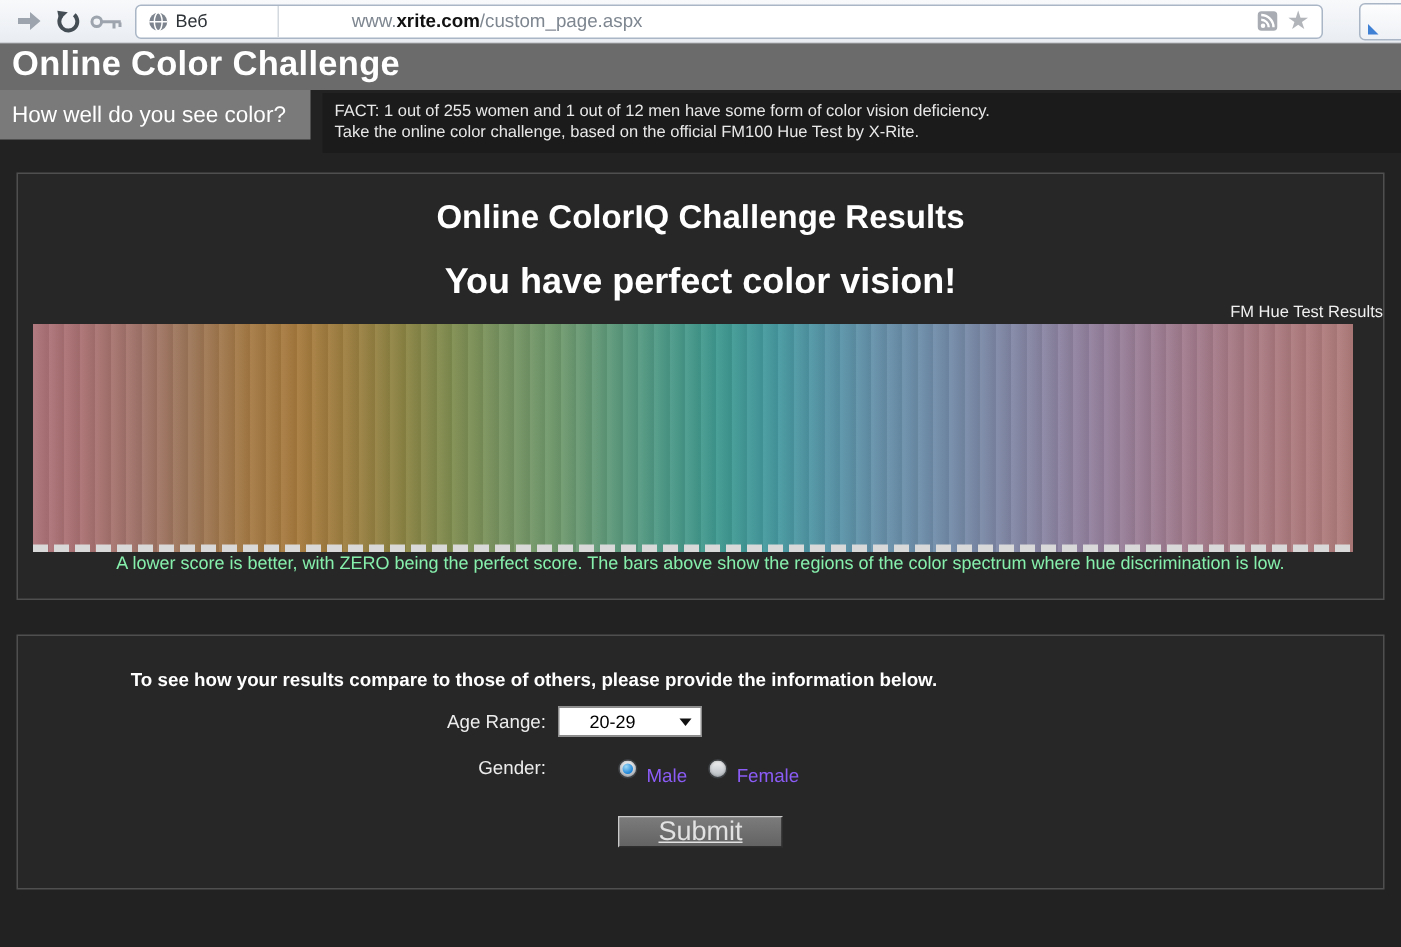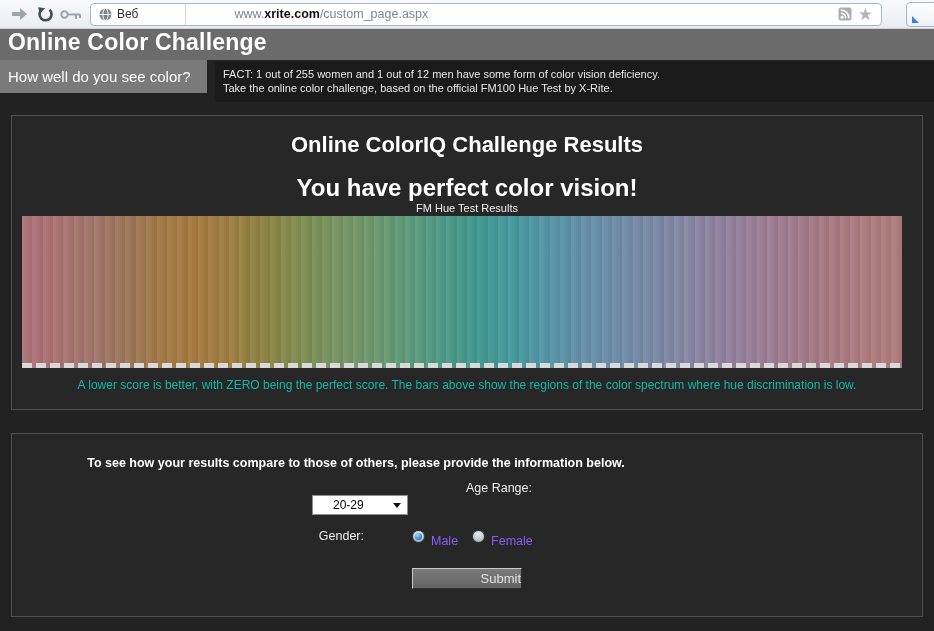--- a/index.html
+++ b/index.html
@@ -48,61 +48,61 @@
   .tagline-tab span { color:#fff; font-size:15px; margin-left:8px; }
   .fact-box { position:absolute; left:215px; right:0; top:2px; height:40px;
               background:#1b1b1b; padding:5px 6px 0 8px; }
   .fact-box div { color:#e8e8e8; font-size:11px; line-height:14px; }
 
   
   .panel { margin:0 11px; border:1px solid #4f4f4f; background:#272727; }
   .results-panel { margin-top:22px; padding:16px 0 17px 0; }
   .results-title { text-align:center; color:#fff; font-size:22px; font-weight:bold; line-height:26px; }
   .verdict { text-align:center; color:#fff; font-size:24px; font-weight:bold; line-height:28px; margin-top:16px; }
-  .subtitle { text-align:center; color:#f0f0f0; font-size:11px; line-height:12px; }
+  .subtitle { text-align:right; color:#f0f0f0; font-size:11px; line-height:12px; }
 
   .spectrum-wrap { position:relative; margin:2px 0 0 10px; width:880px; height:152px; }
   .spectrum-bar { position:absolute; inset:0; }
   .spectrum-strips { position:absolute; inset:0;
     background:repeating-linear-gradient(90deg,
       rgba(255,255,255,0.05) 0px, rgba(255,255,255,0.05) 1px,
       rgba(0,0,0,0.06) 9.35px, rgba(0,0,0,0.06) 10.35px); }
   .score-dash-line { position:absolute; left:0; right:0; bottom:0; height:5px;
     background:repeating-linear-gradient(90deg,
       var(--dash,#d9d9d9) 0 10px, transparent 10px 14px); }
 
-  .caption { text-align:center; color:#14b8a6; font-size:12px; line-height:14px; margin-top:10px; }
+  .caption { text-align:center; color:#86efac; font-size:12px; line-height:14px; }
 
   .form-panel { margin-top:23px; padding:22px 0 27px 0; }
   .form-body { width:688px; }
   .form-intro { text-align:center; color:#fff; font-size:12.5px; font-weight:bold; line-height:15px; }
   .form-row { display:flex; align-items:center; }
-  .row-age { margin-top:10px;flex-direction:column; }
+  .row-age { margin-top:10px; }
   .row-gender { margin-top:9px;gap:36px; }
   .form-label { width:352px; text-align:right; color:#ededed; font-size:12.5px; }
   .form-control { margin-left:8px; display:flex; align-items:center; }
 
   .select-box { width:96px; height:20px; background:#fff; border:1px solid #8c8c8c;
     display:flex; align-items:center; cursor:pointer; }
   .select-box .val { flex:1; font-size:12px; color:#000; padding-left:20px; }
   .select-box .arrow { width:0; height:0; margin-right:6px;
     border-left:4px solid transparent; border-right:4px solid transparent; border-top:5px solid #111; }
 
   .radio-pair { padding-left:4px; display:flex; align-items:center; }
   .radio { position:relative; width:13px; height:13px; border-radius:50%;
     background:linear-gradient(#f2f3f4,#b6bcc2); border:1px solid #3c3f42;
     box-shadow:inset 0 0 2px rgba(0,0,0,.35); cursor:pointer; }
   .radio.checked::after { content:""; position:absolute; left:2px; top:2px; width:7px; height:7px;
     border-radius:50%; background:radial-gradient(circle at 35% 30%, #9fd9f5, #1d84d8 70%); }
   .radio-label { color:#8b5cf6; font-size:12.5px; margin:10px 14px 0 6px; cursor:pointer; }
 
   .submit-row { text-align:center; margin-top:20px; }
   .submit-btn { display:inline-block; width:110px; height:21px; line-height:19px;
-    background:linear-gradient(#7b7b7b,#636363); color:#e2e2e2; font-size:13px; text-align:right;
-    border:1px solid; border-color:#c9c9c9 #2e2e2e #2e2e2e #c9c9c9; cursor:pointer; }
+    background:linear-gradient(#7b7b7b,#636363); color:#e2e2e2; font-size:18px; text-align:center;
+    border:1px solid; border-color:#c9c9c9 #2e2e2e #2e2e2e #c9c9c9; cursor:pointer;text-decoration:underline; }
 </style>
 </head>
 <body>
 
 <div class="screen">
 
   <div class="chrome">
     <div class="nav-btn">
       <svg width="17" height="14" viewBox="0 0 17 14">
         <polygon points="1,5 9,5 9,1 16,7 9,13 9,9 1,9" fill="#9da4ad"></polygon>

